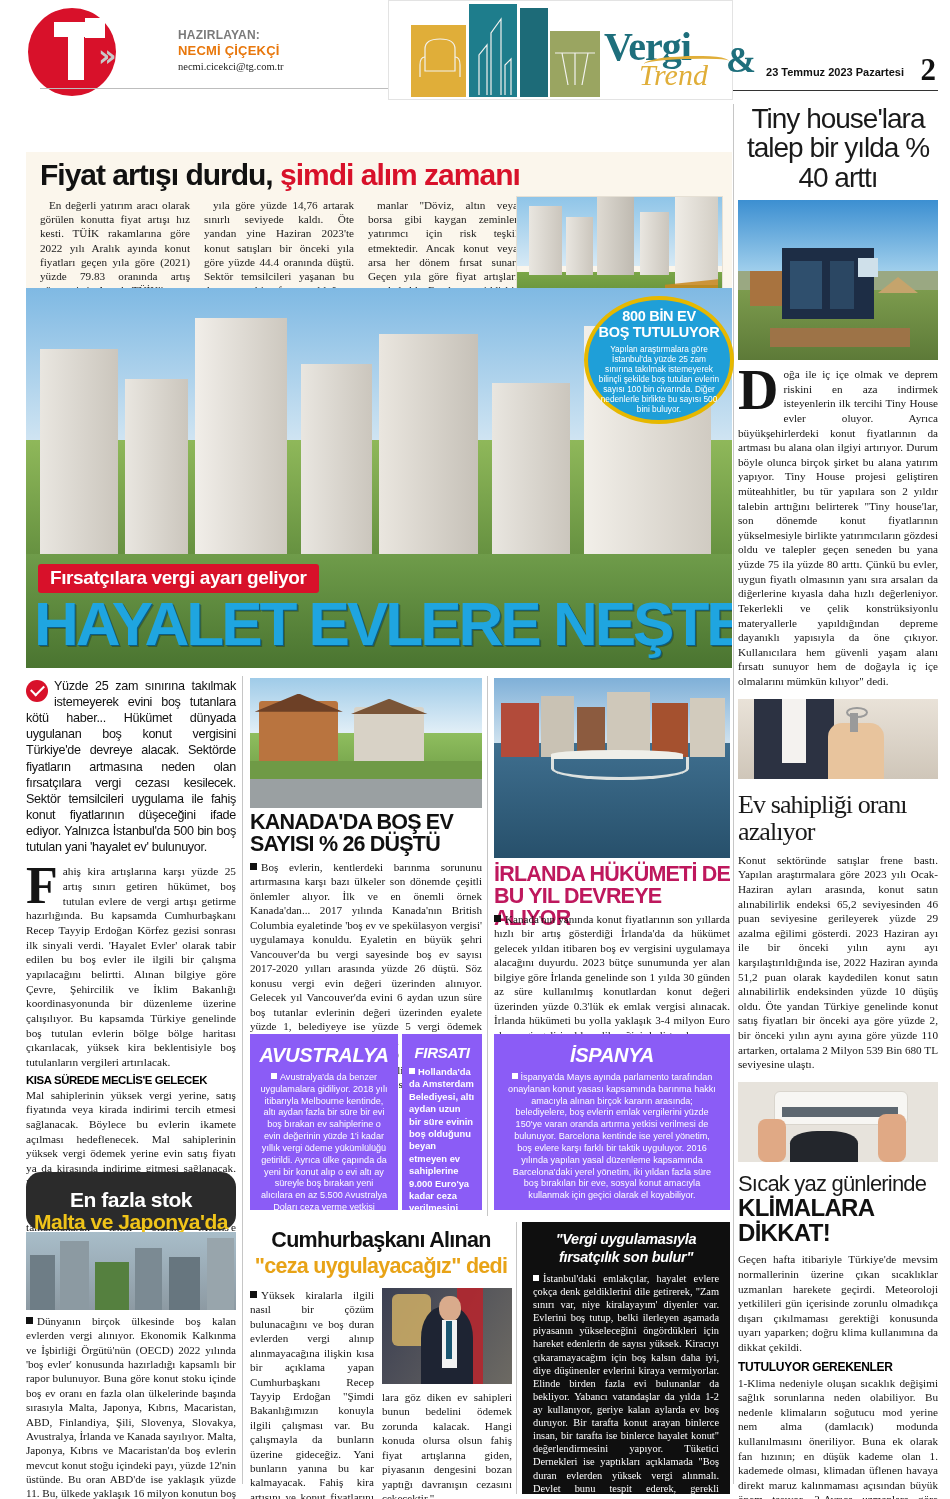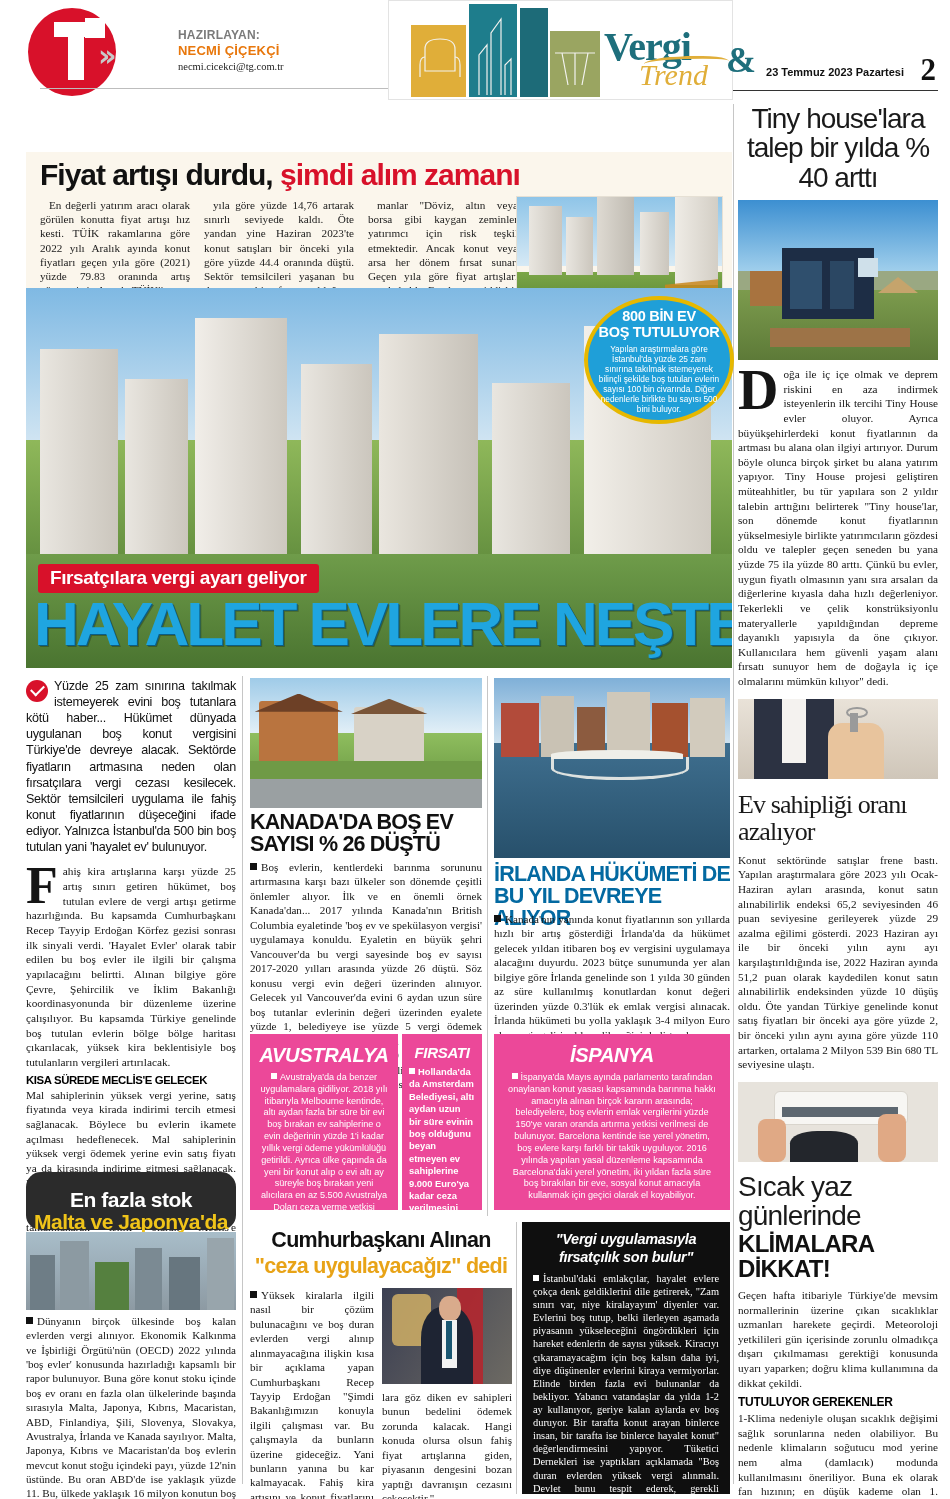--- a/index.html
+++ b/index.html
@@ -79,25 +79,25 @@
   .stock-box .l1{font-family:"Liberation Sans",sans-serif;font-weight:bold;font-size:21px;letter-spacing:-.5px;}
   .stock-box .l2{font-family:"Liberation Sans",sans-serif;font-weight:bold;font-size:21px;color:#f0c419;letter-spacing:-.5px;margin-top:-2px;}
   .stock-photo{position:absolute;left:26px;top:1232px;width:210px;height:78px;overflow:hidden;}
   .stock-txt{position:absolute;left:26px;top:1314px;width:210px;font-size:11.1px;line-height:1.295;text-align:justify;color:#151515;}
   .sq{display:inline-block;width:7px;height:7px;background:#111;margin-right:4px;vertical-align:1px;}
   .kan-photo{position:absolute;left:250px;top:678px;width:232px;height:130px;overflow:hidden;}
   .kan-head{position:absolute;left:250px;top:812px;width:236px;font-family:"Liberation Sans",sans-serif;font-weight:bold;font-size:21.5px;line-height:1.02;color:#111;letter-spacing:-.8px;}
   .kan-txt{position:absolute;left:250px;top:860px;width:232px;font-size:11.1px;line-height:1.305;text-align:justify;color:#151515;}
 
   .ire-photo{position:absolute;left:494px;top:678px;width:236px;height:180px;overflow:hidden;}
-  .ire-head{position:absolute;left:494px;top:864px;width:238px;font-family:"Liberation Sans",sans-serif;font-weight:bold;font-size:21.5px;line-height:1.02;color:#0369a1;letter-spacing:-.8px;}
+  .ire-head{position:absolute;left:494px;top:864px;width:238px;font-family:"Liberation Sans",sans-serif;font-weight:bold;font-size:21.5px;line-height:1.02;color:#be185d;letter-spacing:-.8px;}
   .ire-txt{position:absolute;left:494px;top:912px;width:236px;font-size:11.1px;line-height:1.305;text-align:justify;color:#151515;}
 
   
-  .cbox{position:absolute;background:#ec4899;color:#fff;box-sizing:border-box;}
+  .cbox{position:absolute;background:#8b5cf6;color:#fff;box-sizing:border-box;}
   .cbox h3{margin:0 0 5px 0;text-align:center;font-family:"Liberation Sans",sans-serif;font-style:italic;font-weight:bold;font-size:20px;letter-spacing:-.3px;}
   .cbox p{margin:0;font-family:"Liberation Sans",sans-serif;font-size:9.1px;line-height:1.3;text-align:center;}
   .cbox .wsq{display:inline-block;width:6px;height:6px;background:#fff;margin-right:3px;vertical-align:1px;}
   #box-avustralya{left:250px;top:1034px;width:148px;height:176px;padding:10px 9px;}
   #box-hollanda{left:402px;top:1034px;width:80px;height:176px;padding:10px 7px;}
   #box-hollanda h3{font-size:15px;}
   #box-hollanda p{font-size:9.4px;text-align:left;font-weight:bold;line-height:1.32;}
   #box-ispanya{left:494px;top:1034px;width:236px;height:176px;padding:10px 12px;}
 
   
@@ -112,21 +112,21 @@
   .blackbox p{margin:0;font-family:"Liberation Serif",serif;font-size:10.4px;line-height:1.26;text-align:justify;}
   .blackbox .wsq{display:inline-block;width:6px;height:6px;background:#fff;margin-right:4px;vertical-align:1px;}
 
   
   .rcol{position:absolute;left:738px;top:104px;width:200px;}
   .r-head{font-family:"Liberation Sans",sans-serif;font-size:28px;line-height:1.05;color:#1a1a1a;text-align:center;letter-spacing:-1px;font-weight:400;}
   .r-photo{width:200px;overflow:hidden;margin-top:8px;}
   .r-txt{font-size:11.2px;line-height:1.305;text-align:justify;color:#151515;margin-top:7px;}
   .r-drop{float:left;font-size:56px;line-height:42px;font-weight:bold;padding:2px 5px 0 0;font-family:"Liberation Serif",serif;}
   .r-head2{font-family:Liberation Serif, serif;font-size:26px;line-height:1.06;color:#1a1a1a;letter-spacing:-.9px;font-weight:400;}
-  .r-head3a{font-family:"Liberation Sans",sans-serif;font-size:28px;line-height:1.05;color:#1a1a1a;letter-spacing:-.8px;font-weight:400;}
+  .r-head3a{font-family:"Liberation Sans",sans-serif;font-size:22px;line-height:1.05;color:#1a1a1a;letter-spacing:-.8px;font-weight:400;}
   .r-head3b{font-family:"Liberation Sans",sans-serif;font-size:24px;line-height:1.05;color:#111;letter-spacing:-.7px;font-weight:bold;}
   .r-sub{font-family:"Liberation Sans",sans-serif;font-weight:bold;font-size:12px;margin:5px 0 2px 0;letter-spacing:-.3px;}
 
   
   .ph{position:relative;width:100%;height:100%;overflow:hidden;}
   .sky{position:absolute;left:0;top:0;width:100%;height:55%;background:linear-gradient(#8fc5e8,#d6e9f5);}
   .grass{position:absolute;left:0;bottom:0;width:100%;height:45%;background:linear-gradient(#7ba648,#4f7a2d);}
   .twr{position:absolute;bottom:38%;background:linear-gradient(90deg,#e9e6e0,#cbc6bd);}
   .pool{position:absolute;left:4%;bottom:4%;width:62%;height:16%;background:#59b7da;border-radius:4px;}
 </style>

